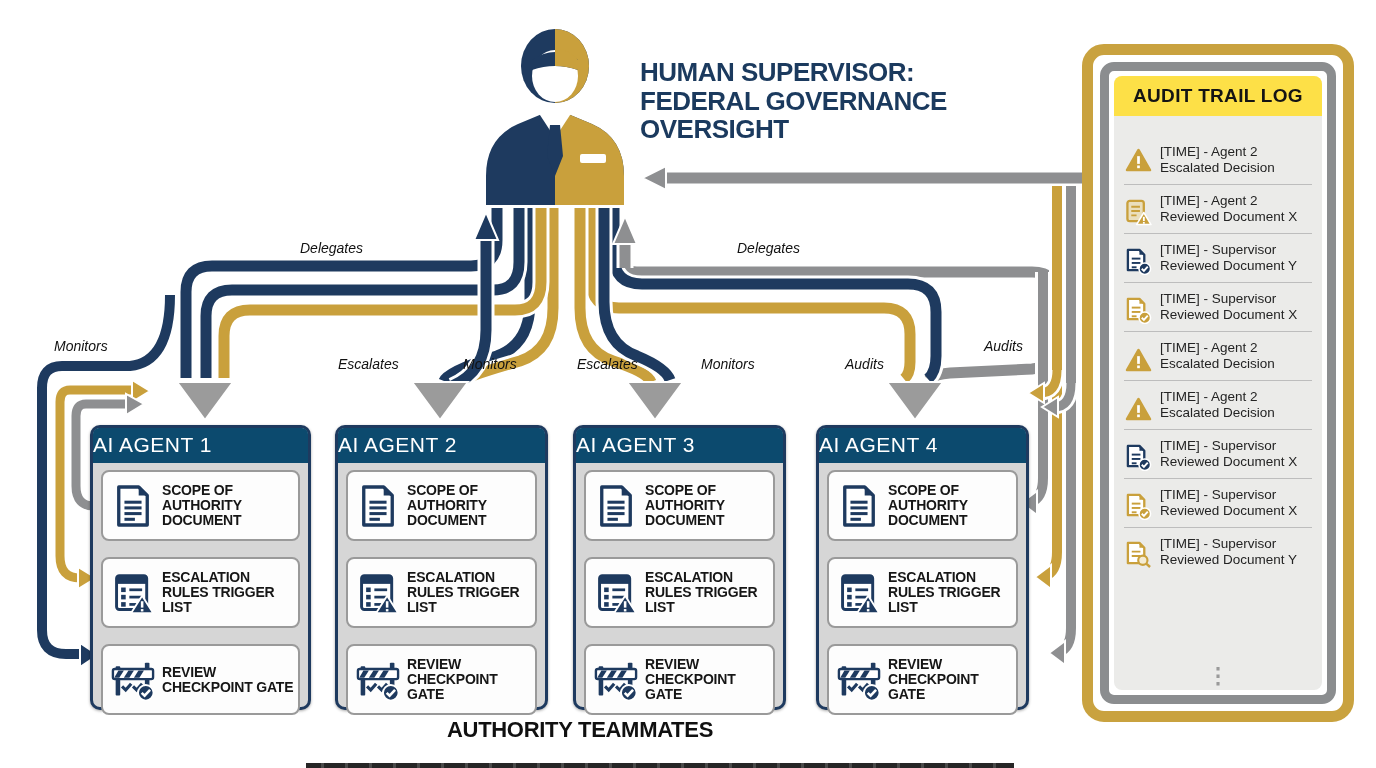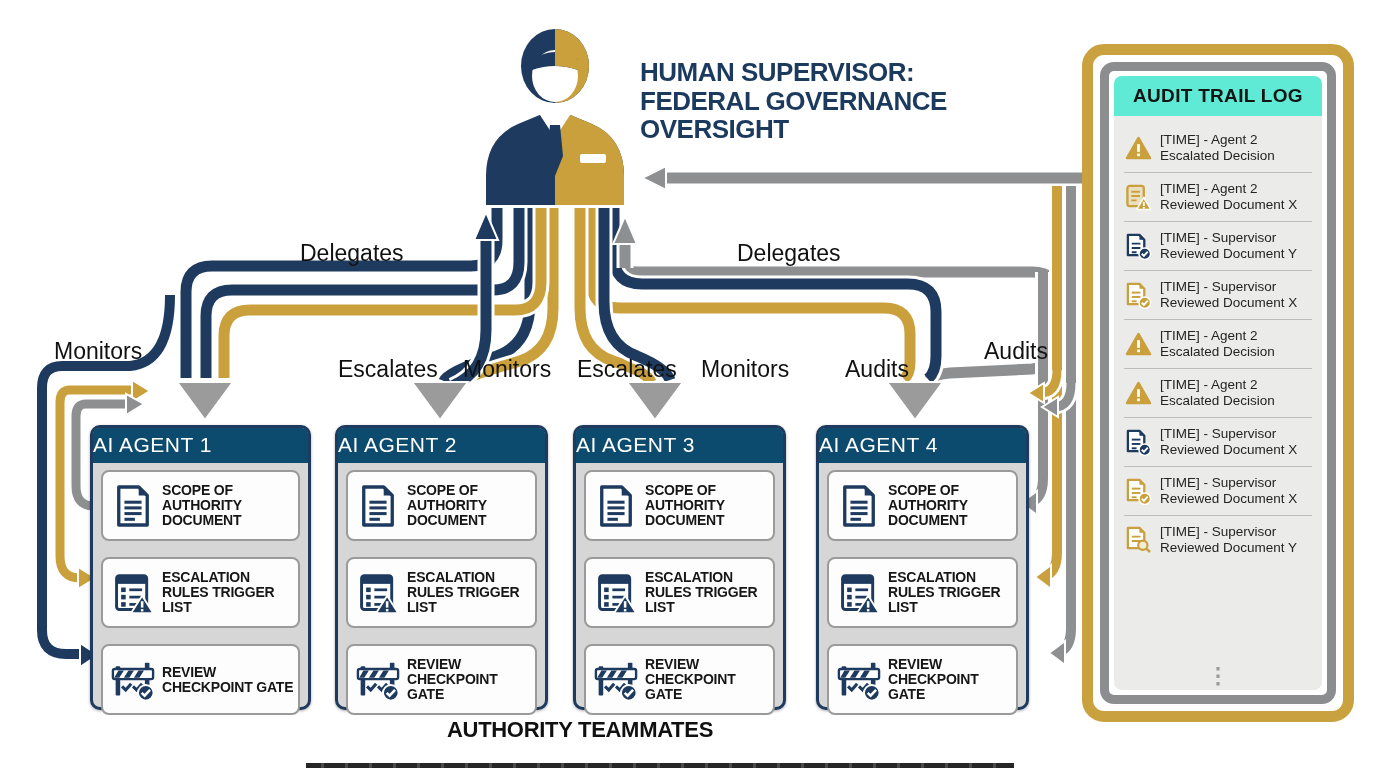--- a/index.html
+++ b/index.html
@@ -5,21 +5,21 @@
   html,body{margin:0;padding:0;background:#fff;}
   .stage{position:relative;width:1376px;height:768px;background:#ffffff;overflow:hidden;
          font-family:"Liberation Sans",sans-serif;}
   #flow-svg{position:absolute;left:0;top:0;z-index:1;}
 
   
   .title-block{position:absolute;left:640px;top:58px;z-index:5;width:330px;
     color:#1b3a5e;font-weight:bold;font-size:26px;line-height:1.10;letter-spacing:-0.5px;}
 
   
-  .flow-label{position:absolute;z-index:4;font-size:23px;color:#111;white-space:nowrap;}
+  .flow-label{position:absolute;z-index:4;font-size:14px;color:#111;white-space:nowrap;font-style:italic;}
 
   
   .agent-card{position:absolute;top:425px;width:213px;height:285px;z-index:3;
     background:#d6d6d6;border:3px solid #1e3a5f;border-radius:10px;box-sizing:border-box;
     box-shadow:0 1px 3px rgba(0,0,0,.35);}
   .agent-card.a1{left:90px;width:221px;}
   .agent-card.a2{left:335px;}
   .agent-card.a3{left:573px;}
   .agent-card.a4{left:816px;}
   .agent-header{background:#0c4a6e;color:#fff;font-weight:normal;font-size:21px;
@@ -36,25 +36,25 @@
   .agents-caption{position:absolute;left:380px;top:717px;width:400px;text-align:center;
     z-index:4;font-weight:bold;font-size:22px;color:#101010;letter-spacing:-0.3px;}
 
   
   .audit-log{position:absolute;left:1082px;top:44px;width:272px;height:678px;z-index:3;
     border:11px solid #c9a23f;border-radius:22px;background:#fff;box-sizing:border-box;}
   .audit-inner{position:absolute;left:7px;top:7px;right:7px;bottom:7px;
     border:9px solid #8b8d8f;border-radius:14px;background:#fff;}
   .audit-panel{position:absolute;left:5px;top:5px;right:5px;bottom:5px;
     background:#ebebe9;border-radius:8px;overflow:hidden;display:flex;flex-direction:column;}
-  .audit-header{background:#5eead4;color:#141414;font-weight:bold;font-size:19px;
+  .audit-header{background:#fde047;color:#141414;font-weight:bold;font-size:19px;
     text-align:center;padding:9px 0;letter-spacing:.3px;}
-  .audit-list{list-style:none;margin:0;padding:8px 10px 0;flex:1;}
+  .audit-list{list-style:none;margin:0;padding:20px 10px 0;flex:1;}
   .audit-entry{display:flex;align-items:center;gap:8px;padding:8px 0 7px;}
-  .audit-entry + .audit-entry{border-top:1px solid #bdbdbd;}
+  .audit-entry + .audit-entry{border-top:1px solid #bdbdbd;align-items:flex-end;}
   .audit-entry .icon{flex:0 0 28px;display:flex;justify-content:center;}
   .audit-entry .entry-text{font-size:13.5px;line-height:1.22;color:#242424;width:156px;}
   .audit-more{text-align:center;color:#9a9a9a;font-size:22px;line-height:.55;
     padding-bottom:8px;font-weight:bold;}
 
   
   .bottom-crop-bar{position:absolute;left:306px;top:763px;width:708px;height:5px;z-index:4;
     background:repeating-linear-gradient(90deg,#262626 0 15px,#4a4a4a 15px 18px,#262626 18px 24px);}
 </style>
 </head>

